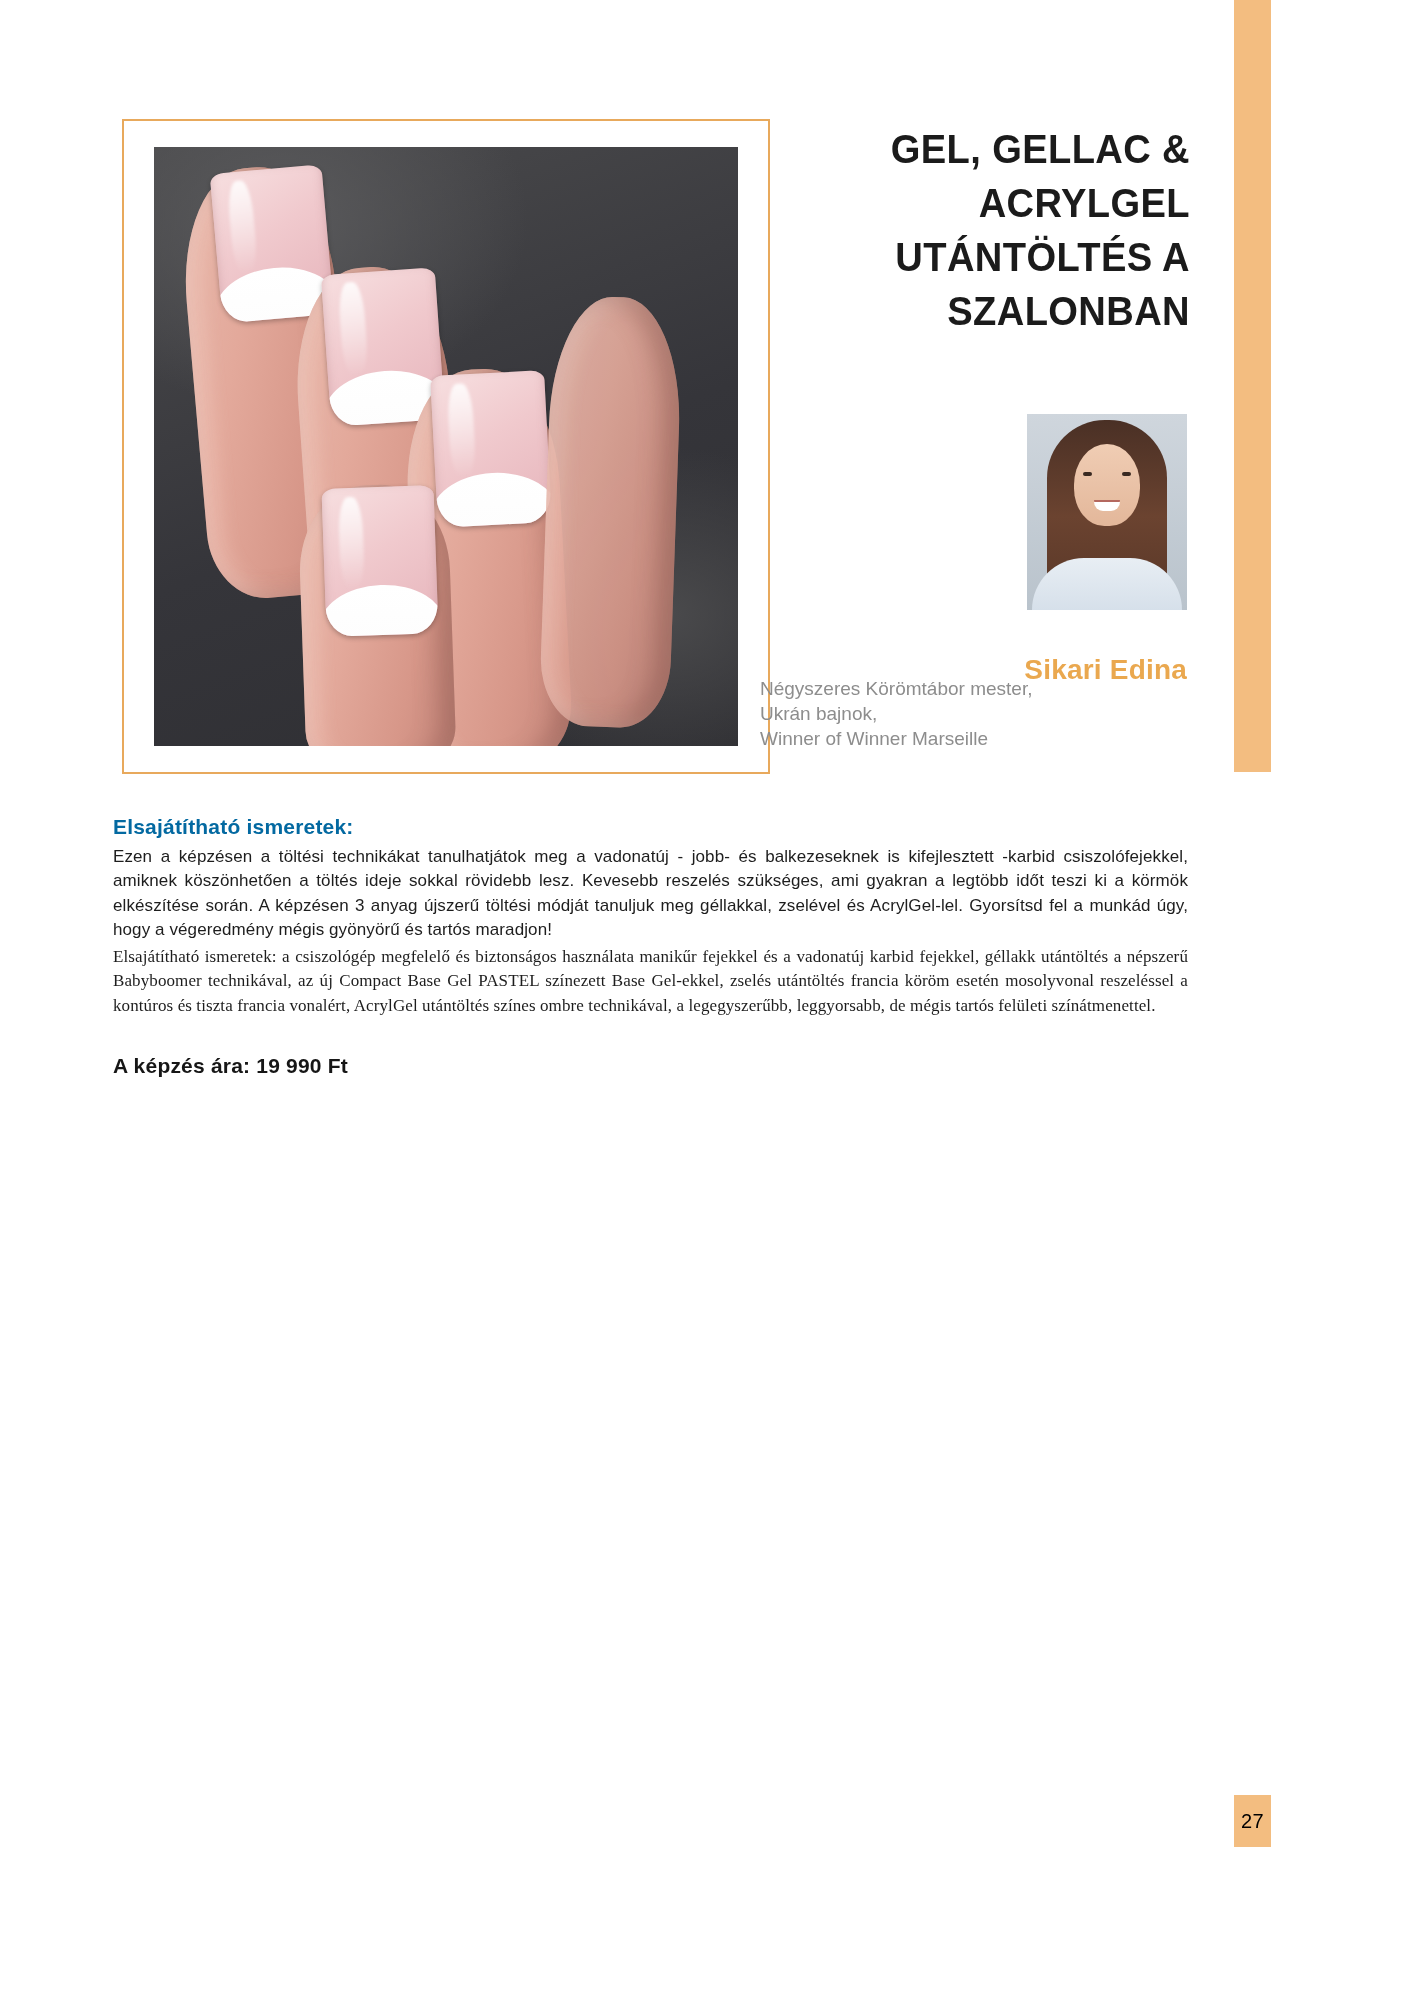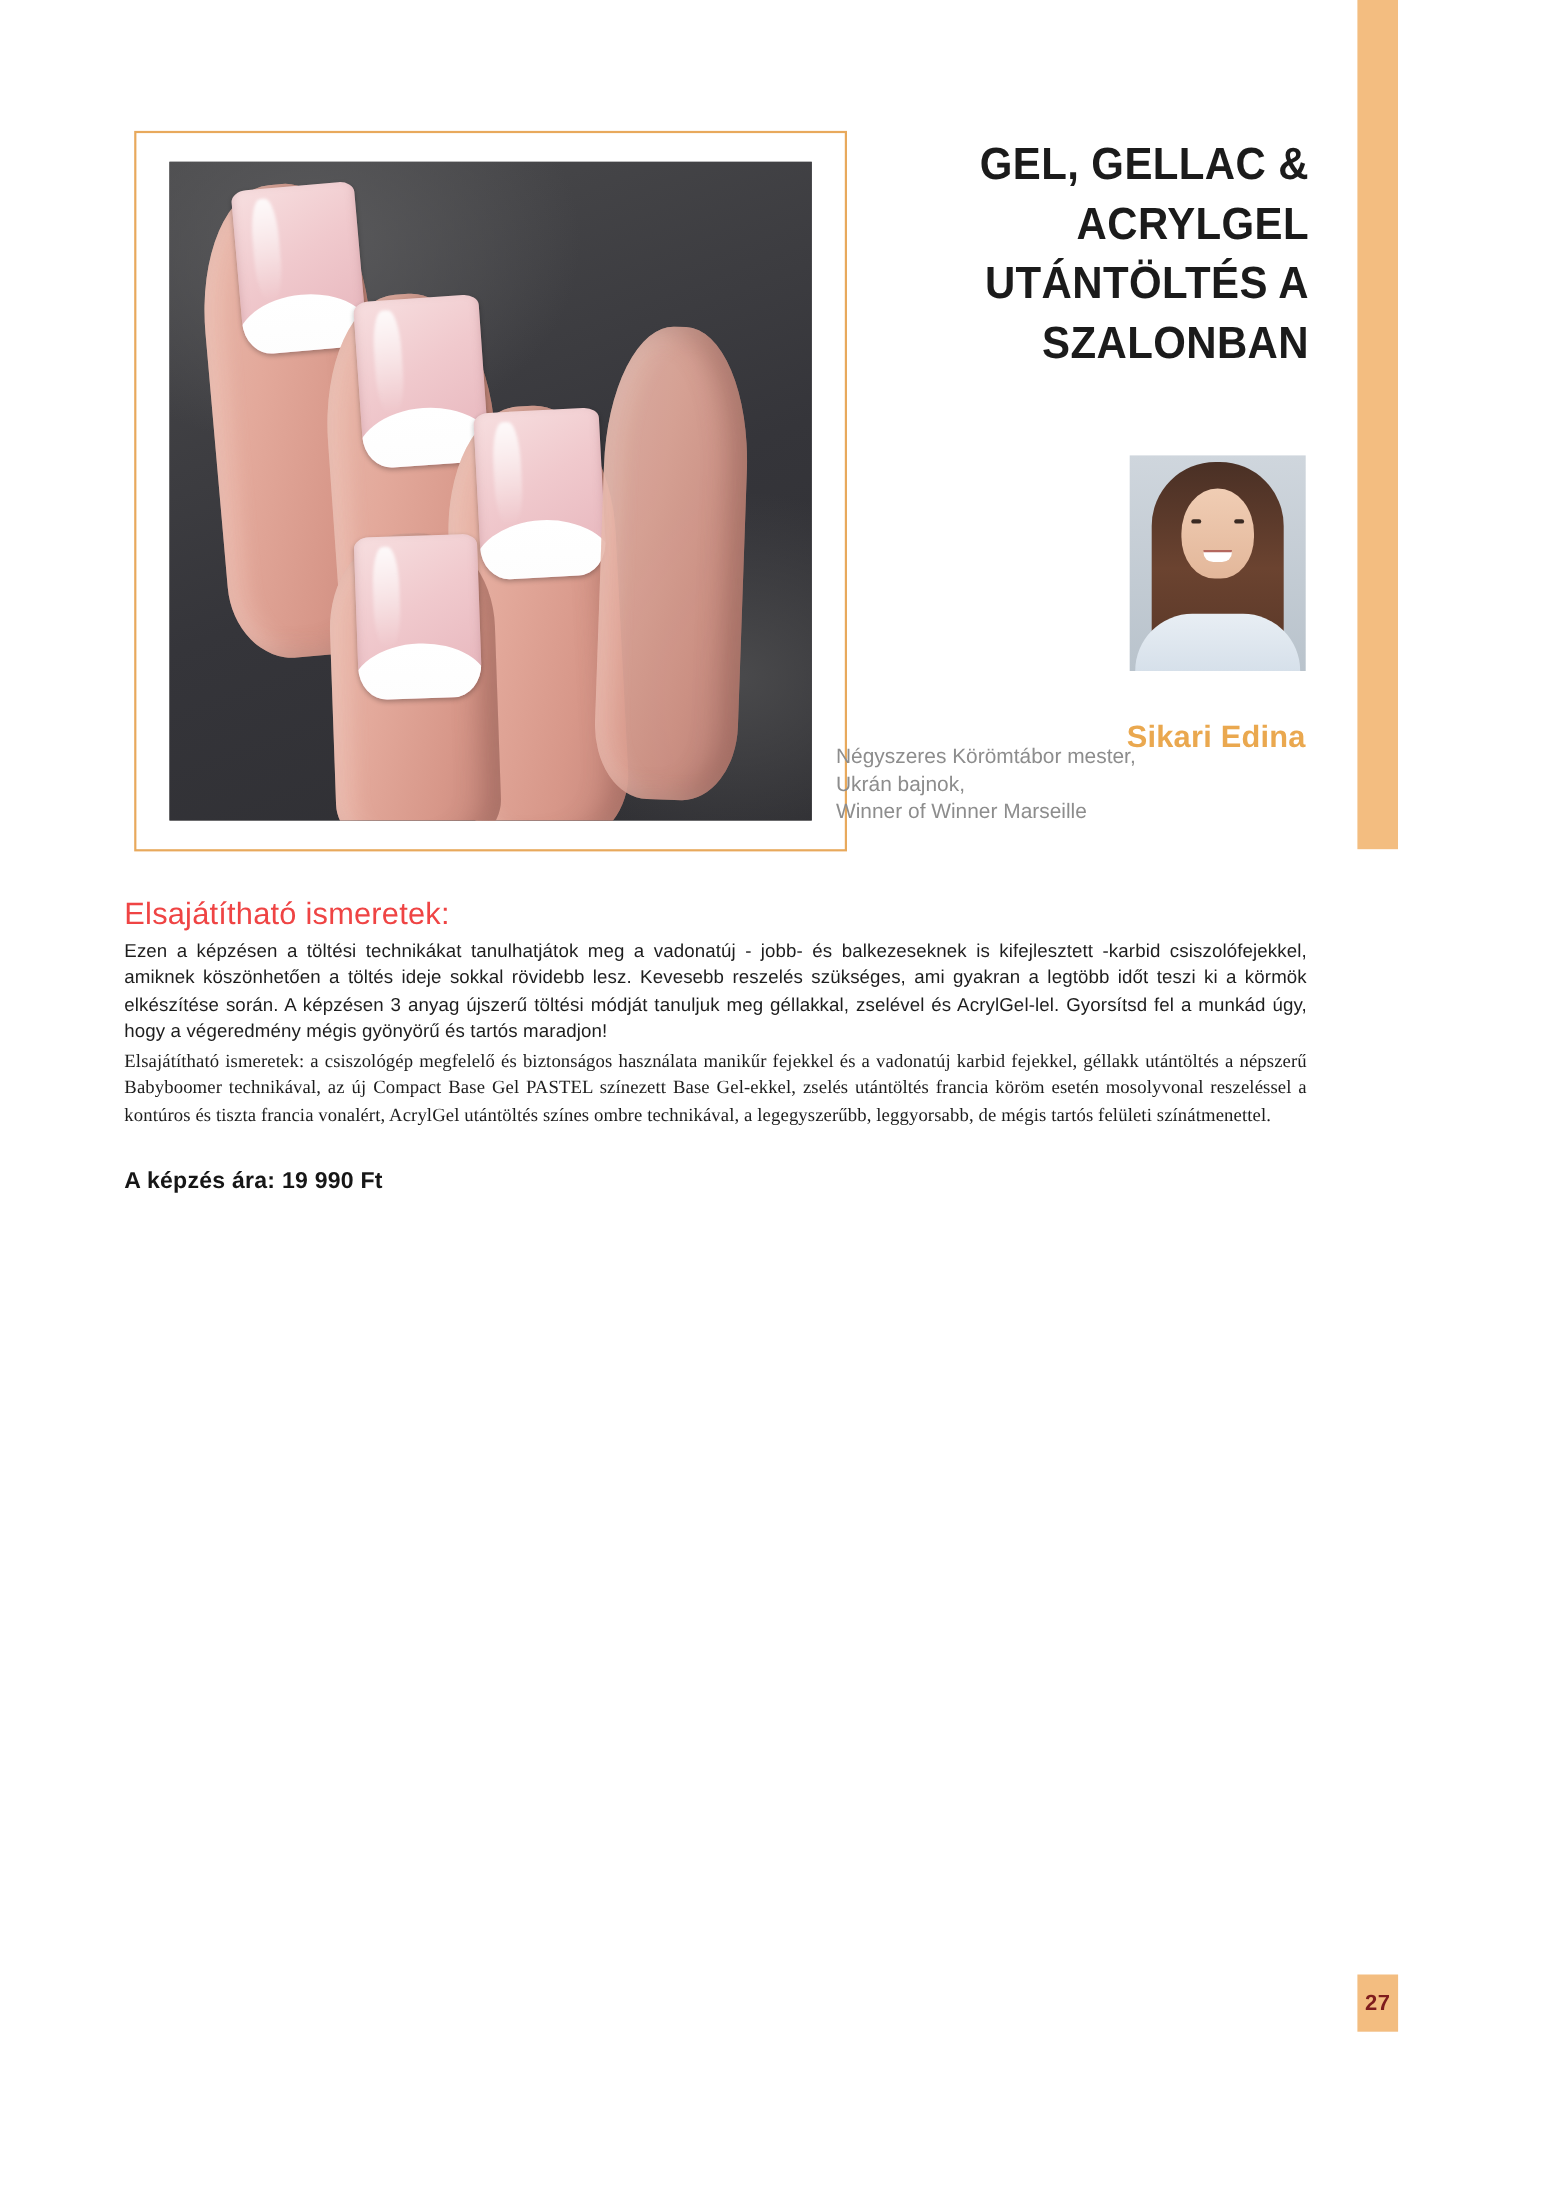--- a/index.html
+++ b/index.html
@@ -34,27 +34,26 @@
   }
 
   
   .page-tab {
     position: absolute;
     left: 1234px;
     top: 1795px;
     width: 37px;
     height: 52px;
     background: #f3bd80;
-    color: #7f1d1d;
+    color: #000000;
     font-size: 20px;
     display: flex;
     align-items: center;
     justify-content: center;
     letter-spacing: 0.5px;
-    font-weight: bold;
   }
 
   
   .photo-frame {
     position: absolute;
     left: 122px;
     top: 119px;
     width: 648px;
     height: 655px;
     border: 2px solid #e8a95c;
@@ -215,23 +214,23 @@
   }
 
   
   .body-area {
     position: absolute;
     left: 113px;
     top: 815px;
     width: 1075px;
   }
   .lead-head {
-    font-size: 28px;
-    font-weight: normal;
-    color: #ef4444;
+    font-size: 21px;
+    font-weight: bold;
+    color: #0369a1;
     margin: 0 0 6px 0;
     letter-spacing: .2px;
   }
   .para {
     font-size: 17px;
     line-height: 1.44;
     color: #1d1d1d;
     margin: 0;
     text-align: justify;
     letter-spacing: .1px;

